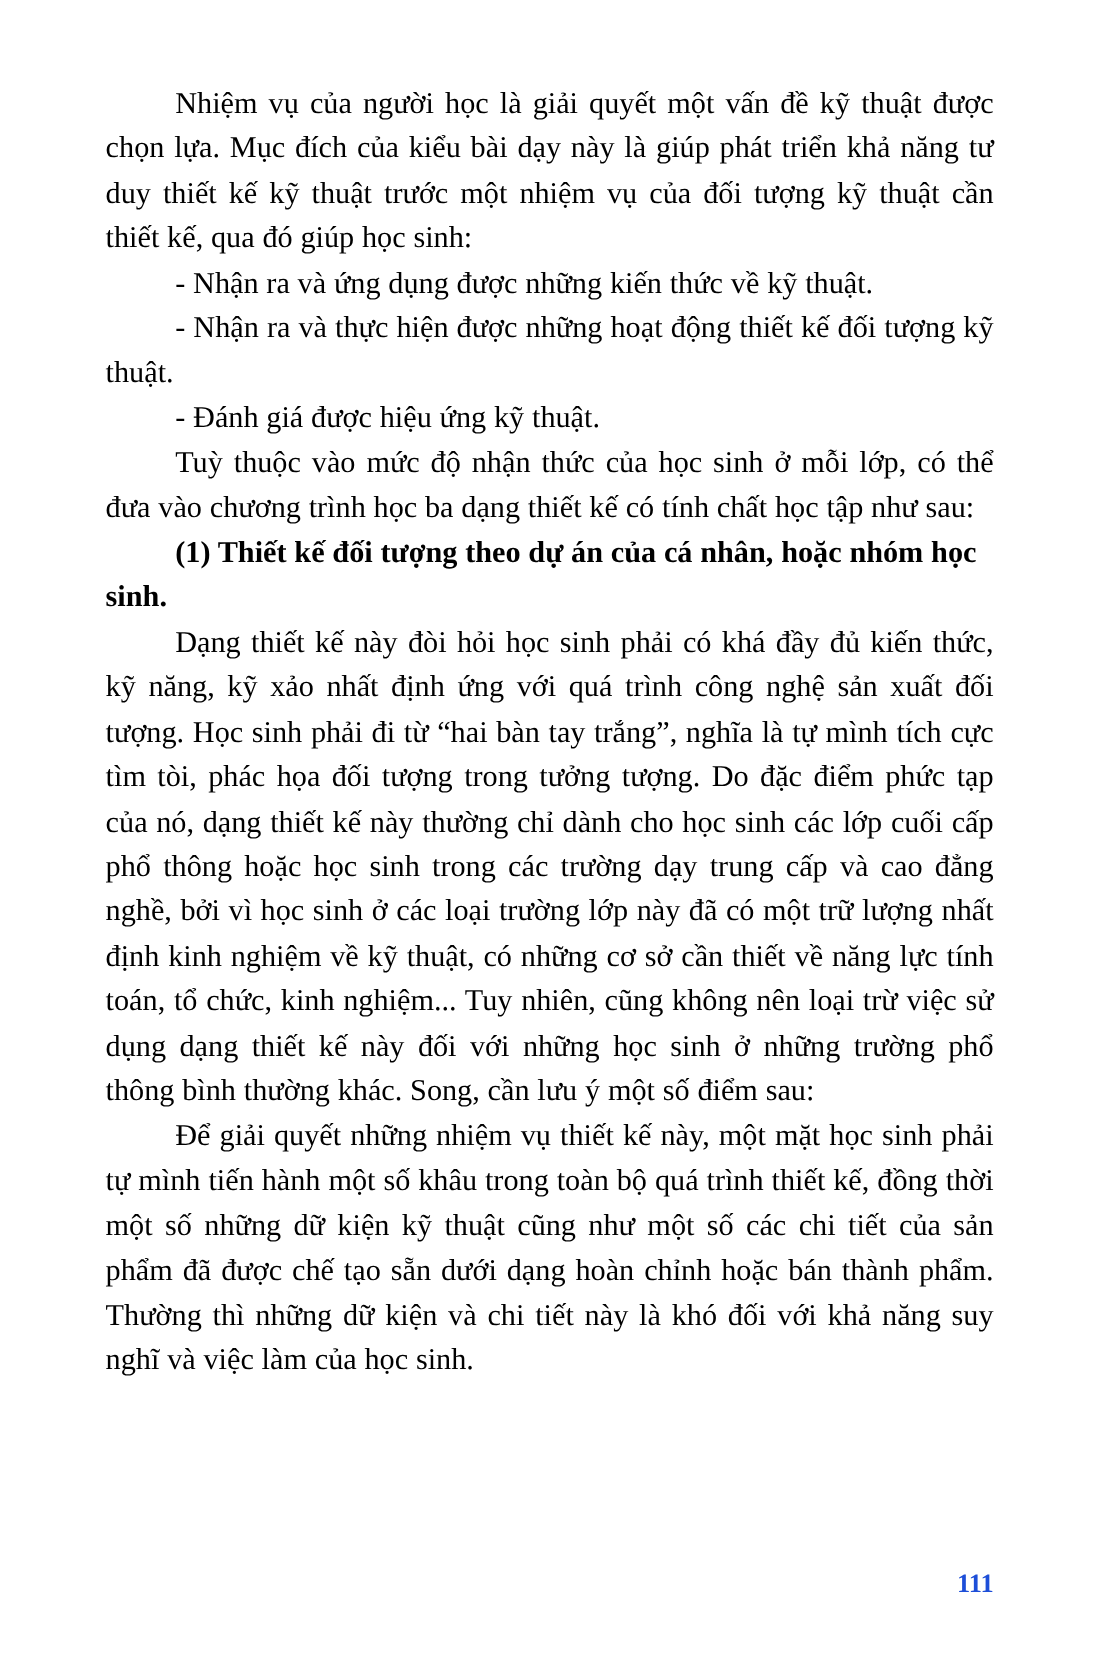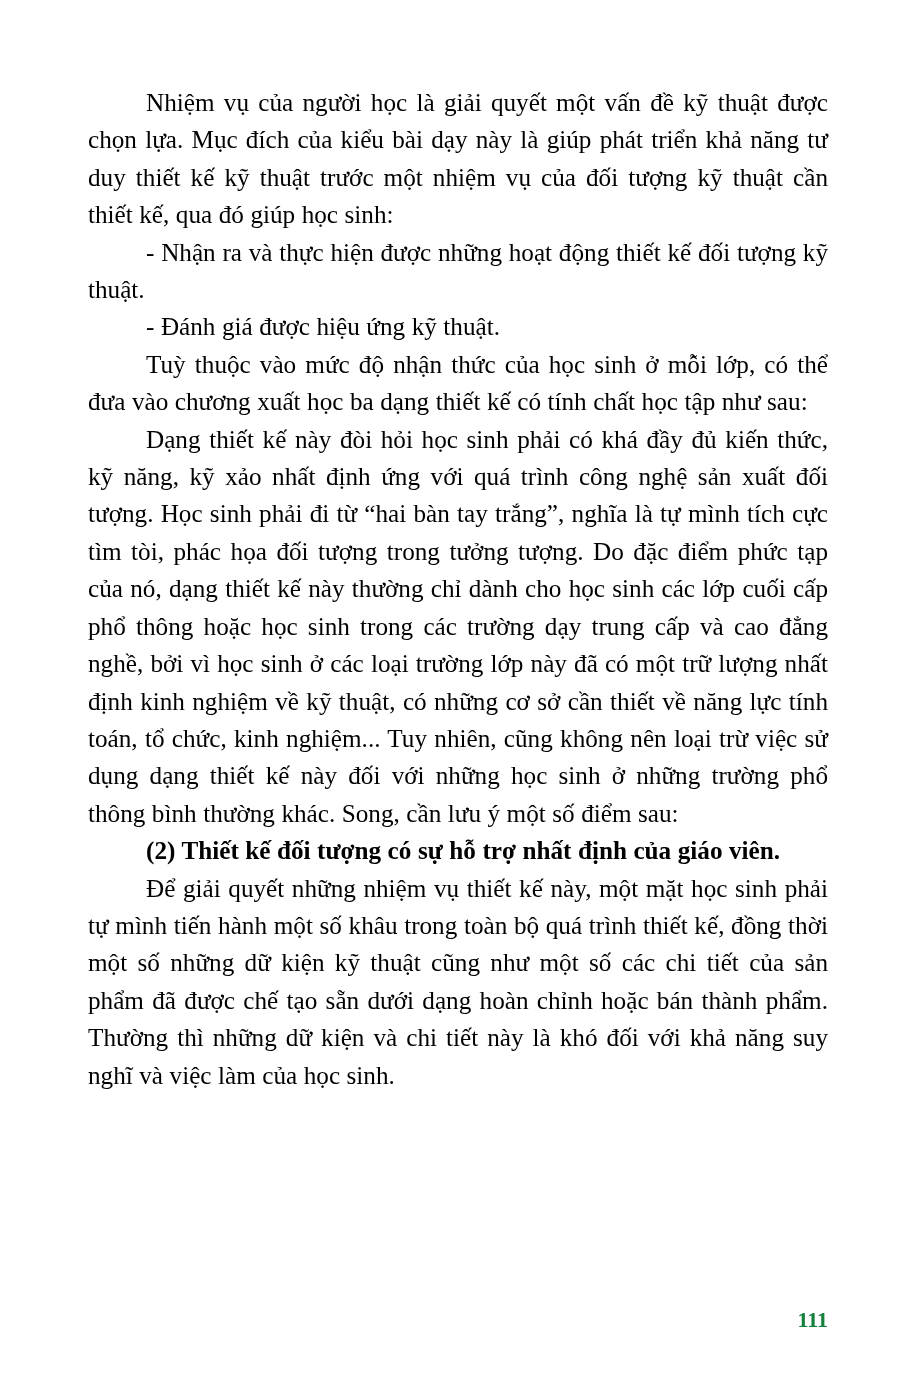--- a/index.html
+++ b/index.html
@@ -13,21 +13,21 @@
     width: 916px;
     height: 1388px;
     background: #ffffff;
     margin: 0 auto;
     overflow: hidden;
     box-sizing: border-box;
   }
   .text-column {
     position: absolute;
     left: 88px;
-    top: 84px;
+    top: 68px;
     width: 740px;
   }
   .para {
     font-family: "Liberation Serif", "DejaVu Serif", serif;
     font-size: 25.2px;
     line-height: 37.4px;
     color: #000000;
     text-align: justify;
     text-justify: inter-word;
     margin: 0 0 0 0;
@@ -46,46 +46,47 @@
     text-indent: 58px;
   }
 
   .page-number {
     position: absolute;
     right: 88px;
     top: 1307px;
     font-family: "Liberation Serif", "DejaVu Serif", serif;
     font-size: 22px;
     font-weight: bold;
-    color: #15803d;
+    color: #1d4ed8;
     letter-spacing: 0px;
   }
 </style>
 </head>
 <body>
 
 <div class="page">
 
   <div class="text-column">
 
     <p class="para indent">Nhiệm vụ của người học là giải quyết một vấn đề kỹ thuật được chọn lựa. Mục đích của kiểu bài dạy này là giúp phát triển khả năng tư duy thiết kế kỹ thuật trước một nhiệm vụ của đối tượng kỹ thuật cần thiết kế, qua đó giúp học sinh:</p>
 
+    <p class="para bullet">- Nhận ra và ứng dụng được những kiến thức về kỹ thuật.</p>
 
     <p class="para bullet">- Nhận ra và thực hiện được những hoạt động thiết kế đối tượng kỹ thuật.</p>
 
     <p class="para bullet">- Đánh giá được hiệu ứng kỹ thuật.</p>
 
-    <p class="para indent">Tuỳ thuộc vào mức độ nhận thức của học sinh ở mỗi lớp, có thể đưa vào chương xuất học ba dạng thiết kế có tính chất học tập như sau:</p>
+    <p class="para indent">Tuỳ thuộc vào mức độ nhận thức của học sinh ở mỗi lớp, có thể đưa vào chương trình học ba dạng thiết kế có tính chất học tập như sau:</p>
 
+    <p class="para heading">(1) Thiết kế đối tượng theo dự án của cá nhân, hoặc nhóm học sinh.</p>
 
     <p class="para indent">Dạng thiết kế này đòi hỏi học sinh phải có khá đầy đủ kiến thức, kỹ năng, kỹ xảo nhất định ứng với quá trình công nghệ sản xuất đối tượng. Học sinh phải đi từ “hai bàn tay trắng”, nghĩa là tự mình tích cực tìm tòi, phác họa đối tượng trong tưởng tượng. Do đặc điểm phức tạp của nó, dạng thiết kế này thường chỉ dành cho học sinh các lớp cuối cấp phổ thông hoặc học sinh trong các trường dạy trung cấp và cao đẳng nghề, bởi vì học sinh ở các loại trường lớp này đã có một trữ lượng nhất định kinh nghiệm về kỹ thuật, có những cơ sở cần thiết về năng lực tính toán, tổ chức, kinh nghiệm... Tuy nhiên, cũng không nên loại trừ việc sử dụng dạng thiết kế này đối với những học sinh ở những trường phổ thông bình thường khác. Song, cần lưu ý một số điểm sau:</p>
 
 
 
-    <p class="para heading">(2) Thiết kế đối tượng có sự hỗ trợ nhất định của giáo viên.</p>
 
     <p class="para indent">Để giải quyết những nhiệm vụ thiết kế này, một mặt học sinh phải tự mình tiến hành một số khâu trong toàn bộ quá trình thiết kế, đồng thời một số những dữ kiện kỹ thuật cũng như một số các chi tiết của sản phẩm đã được chế tạo sẵn dưới dạng hoàn chỉnh hoặc bán thành phẩm. Thường thì những dữ kiện và chi tiết này là khó đối với khả năng suy nghĩ và việc làm của học sinh.</p>
 
   </div>
 
   <div class="page-number">111</div>
 
 </div>
 
 </body></html>

